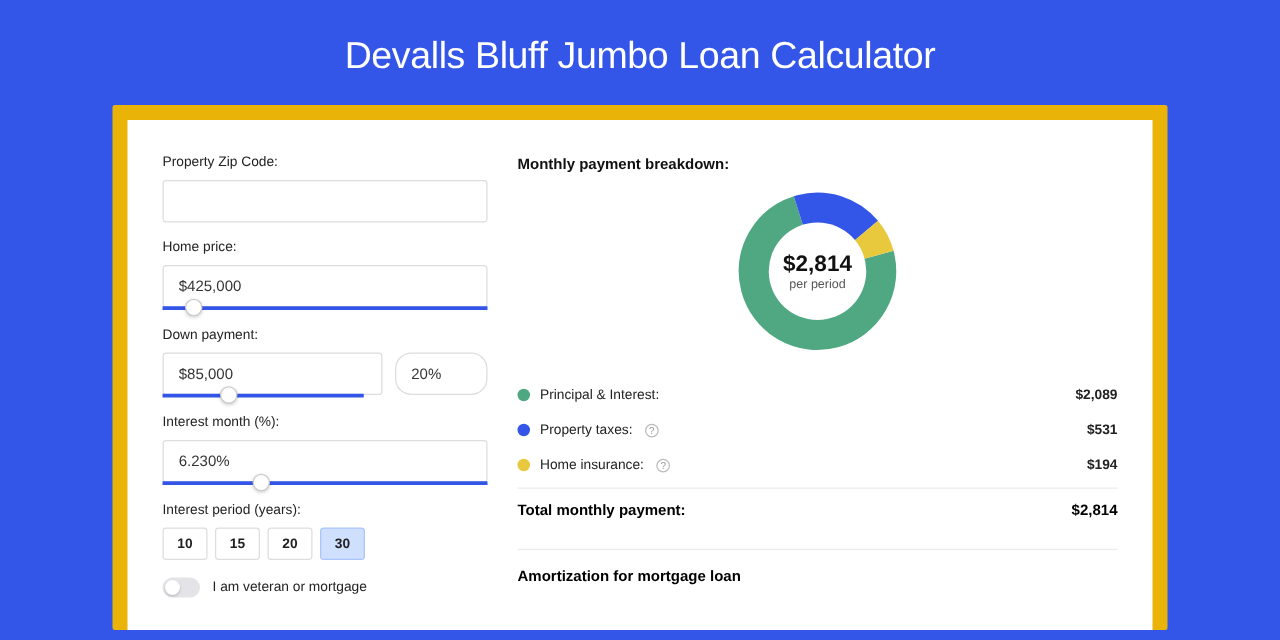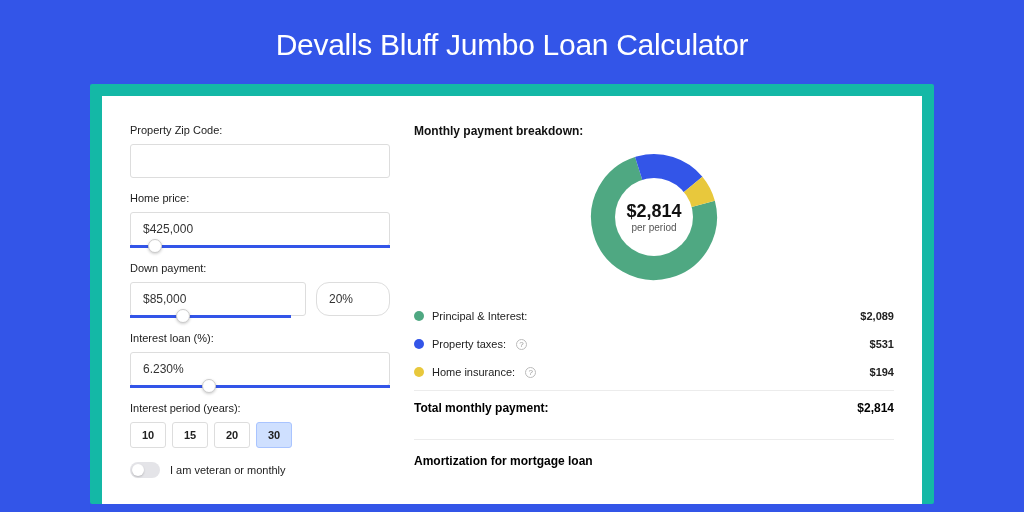--- a/index.html
+++ b/index.html
@@ -1,18 +1,18 @@
 <!DOCTYPE html>
 <html><head>
 <meta charset="utf-8">
 <style>
   * { box-sizing: border-box; margin: 0; padding: 0; font-family: -apple-system, BlinkMacSystemFont, "Segoe UI", Arial, sans-serif; }
   body { width: 1024px; height: 512px; overflow: hidden; background: #3355e8; }
   .page-title { color: #fff; text-align: center; font-size: 30px; font-weight: 400; padding: 28px 0 22px; letter-spacing: -0.3px; }
-  .card-shadow { background: #14b8a6; margin: 0 90px; height: 420px; padding: 12px 0 0 0; border-radius: 2px; }
+  .card-shadow { background: #eab308; margin: 0 90px; height: 420px; padding: 12px 0 0 0; border-radius: 2px; }
   .card { background: #fff; margin: 0 12px; height: 100%; padding: 28px 28px 0 28px; display: flex; gap: 24px; }
   .left-col { width: 260px; flex-shrink: 0; }
   .right-col { flex: 1; }
   .field-label { font-size: 11px; color: #222; margin-bottom: 8px; }
   .text-input { width: 100%; height: 34px; border: 1px solid #ddd; border-radius: 3px; padding: 0 12px; font-size: 12px; color: #333; }
   .field-group { margin-bottom: 14px; position: relative; }
   .slider-track { height: 3px; background: #3355e8; margin-top: -1px; position: relative; }
   .slider-thumb { width: 14px; height: 14px; background: #fff; border: 1px solid #ccc; border-radius: 50%; position: absolute; top: -6px; box-shadow: 0 1px 3px rgba(0,0,0,0.2); }
   .down-row { display: flex; gap: 10px; }
   .down-row .text-input:first-child { flex: 1; }
@@ -71,42 +71,42 @@
         <div class="down-row">
           <input class="text-input" value="$85,000" style="">
           <input class="text-input" value="20%" style="">
         </div>
         <div class="slider-track" style="width:62%;">
           <div class="slider-thumb" style="left:46px;"></div>
         </div>
       </div>
 
       <div class="field-group">
-        <div class="field-label">Interest loan (%):</div>
+        <div class="field-label">Interest month (%):</div>
         <input class="text-input" value="6.230%" style="">
         <div class="slider-track">
           <div class="slider-thumb" style="left:72px;"></div>
         </div>
       </div>
 
       <div class="field-group">
         <div class="field-label">Interest period (years):</div>
         <div class="period-buttons">
           <button class="period-btn">10</button>
           <button class="period-btn">15</button>
           <button class="period-btn">20</button>
           <button class="period-btn active">30</button>
         </div>
       </div>
 
       <div class="toggle-row">
         <div class="toggle">
           <div class="toggle-knob"></div>
         </div>
-        <span class="toggle-label">I am veteran or monthly</span>
+        <span class="toggle-label">I am veteran or mortgage</span>
       </div>
 
     </div>
 
     <div class="right-col">
       <div class="section-title">Monthly payment breakdown:</div>
 
       <div class="donut-wrap">
         <div class="donut">
           <svg width="130" height="130" viewBox="0 0 130 130">

